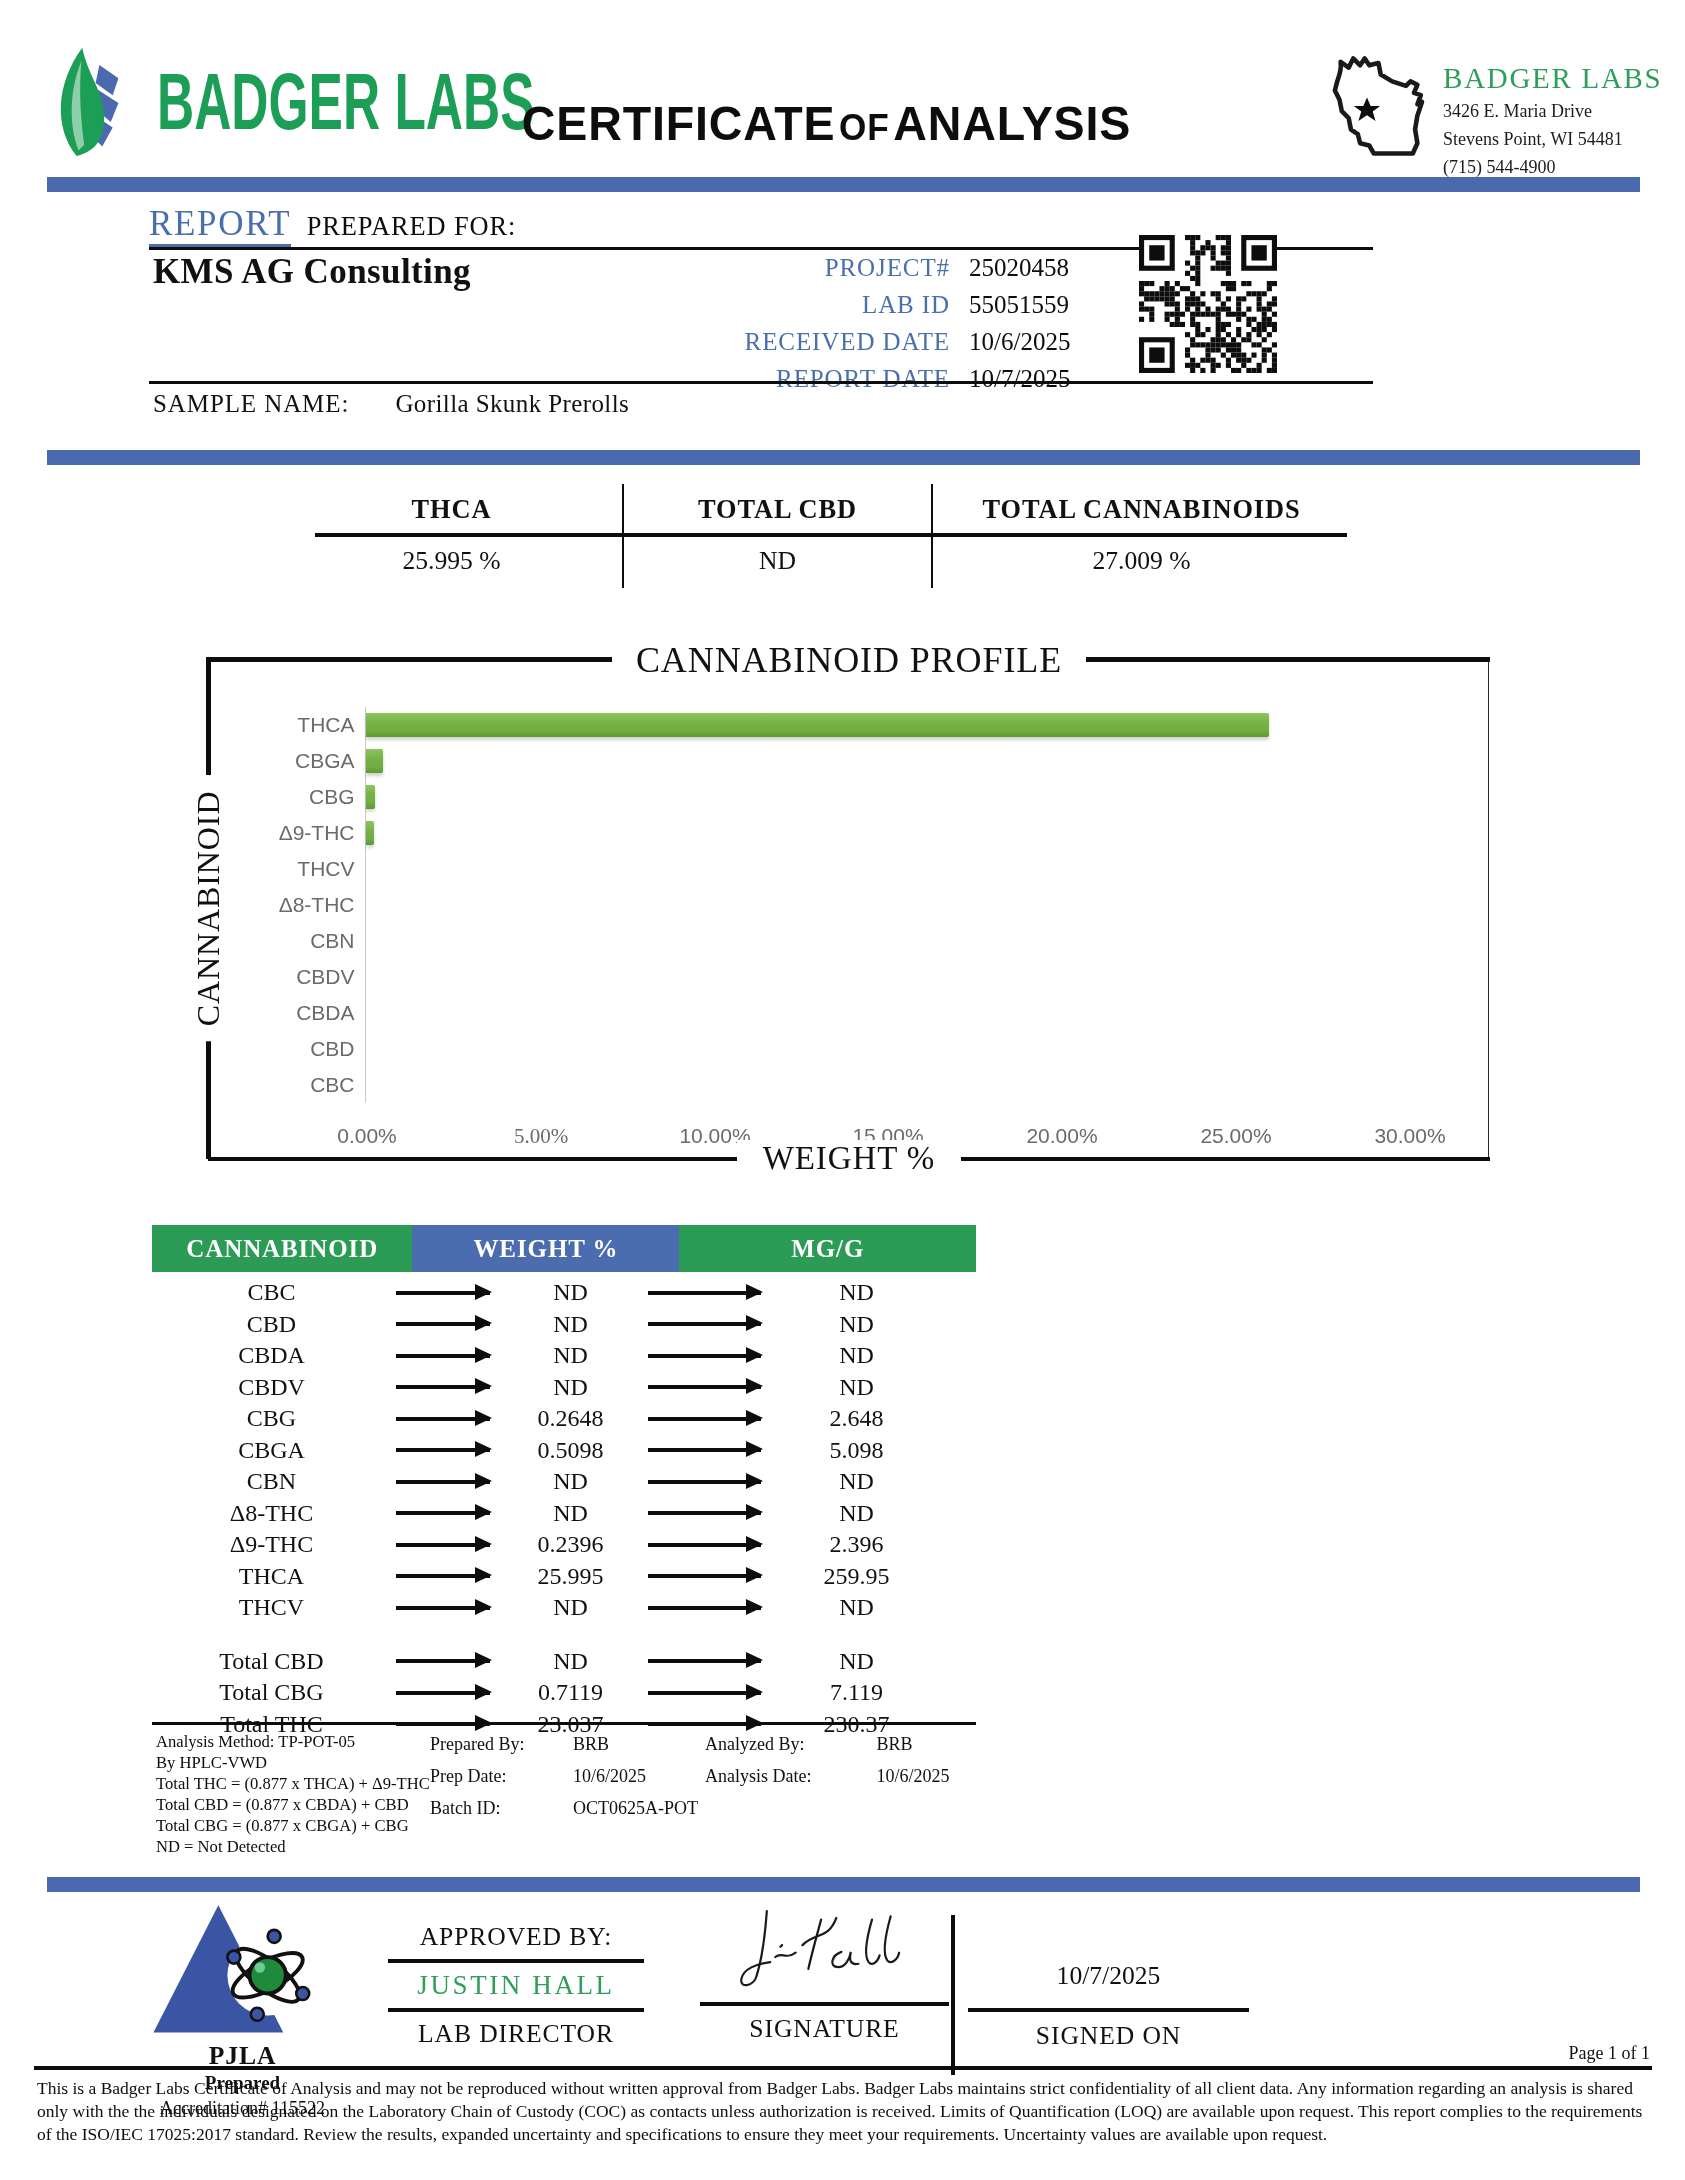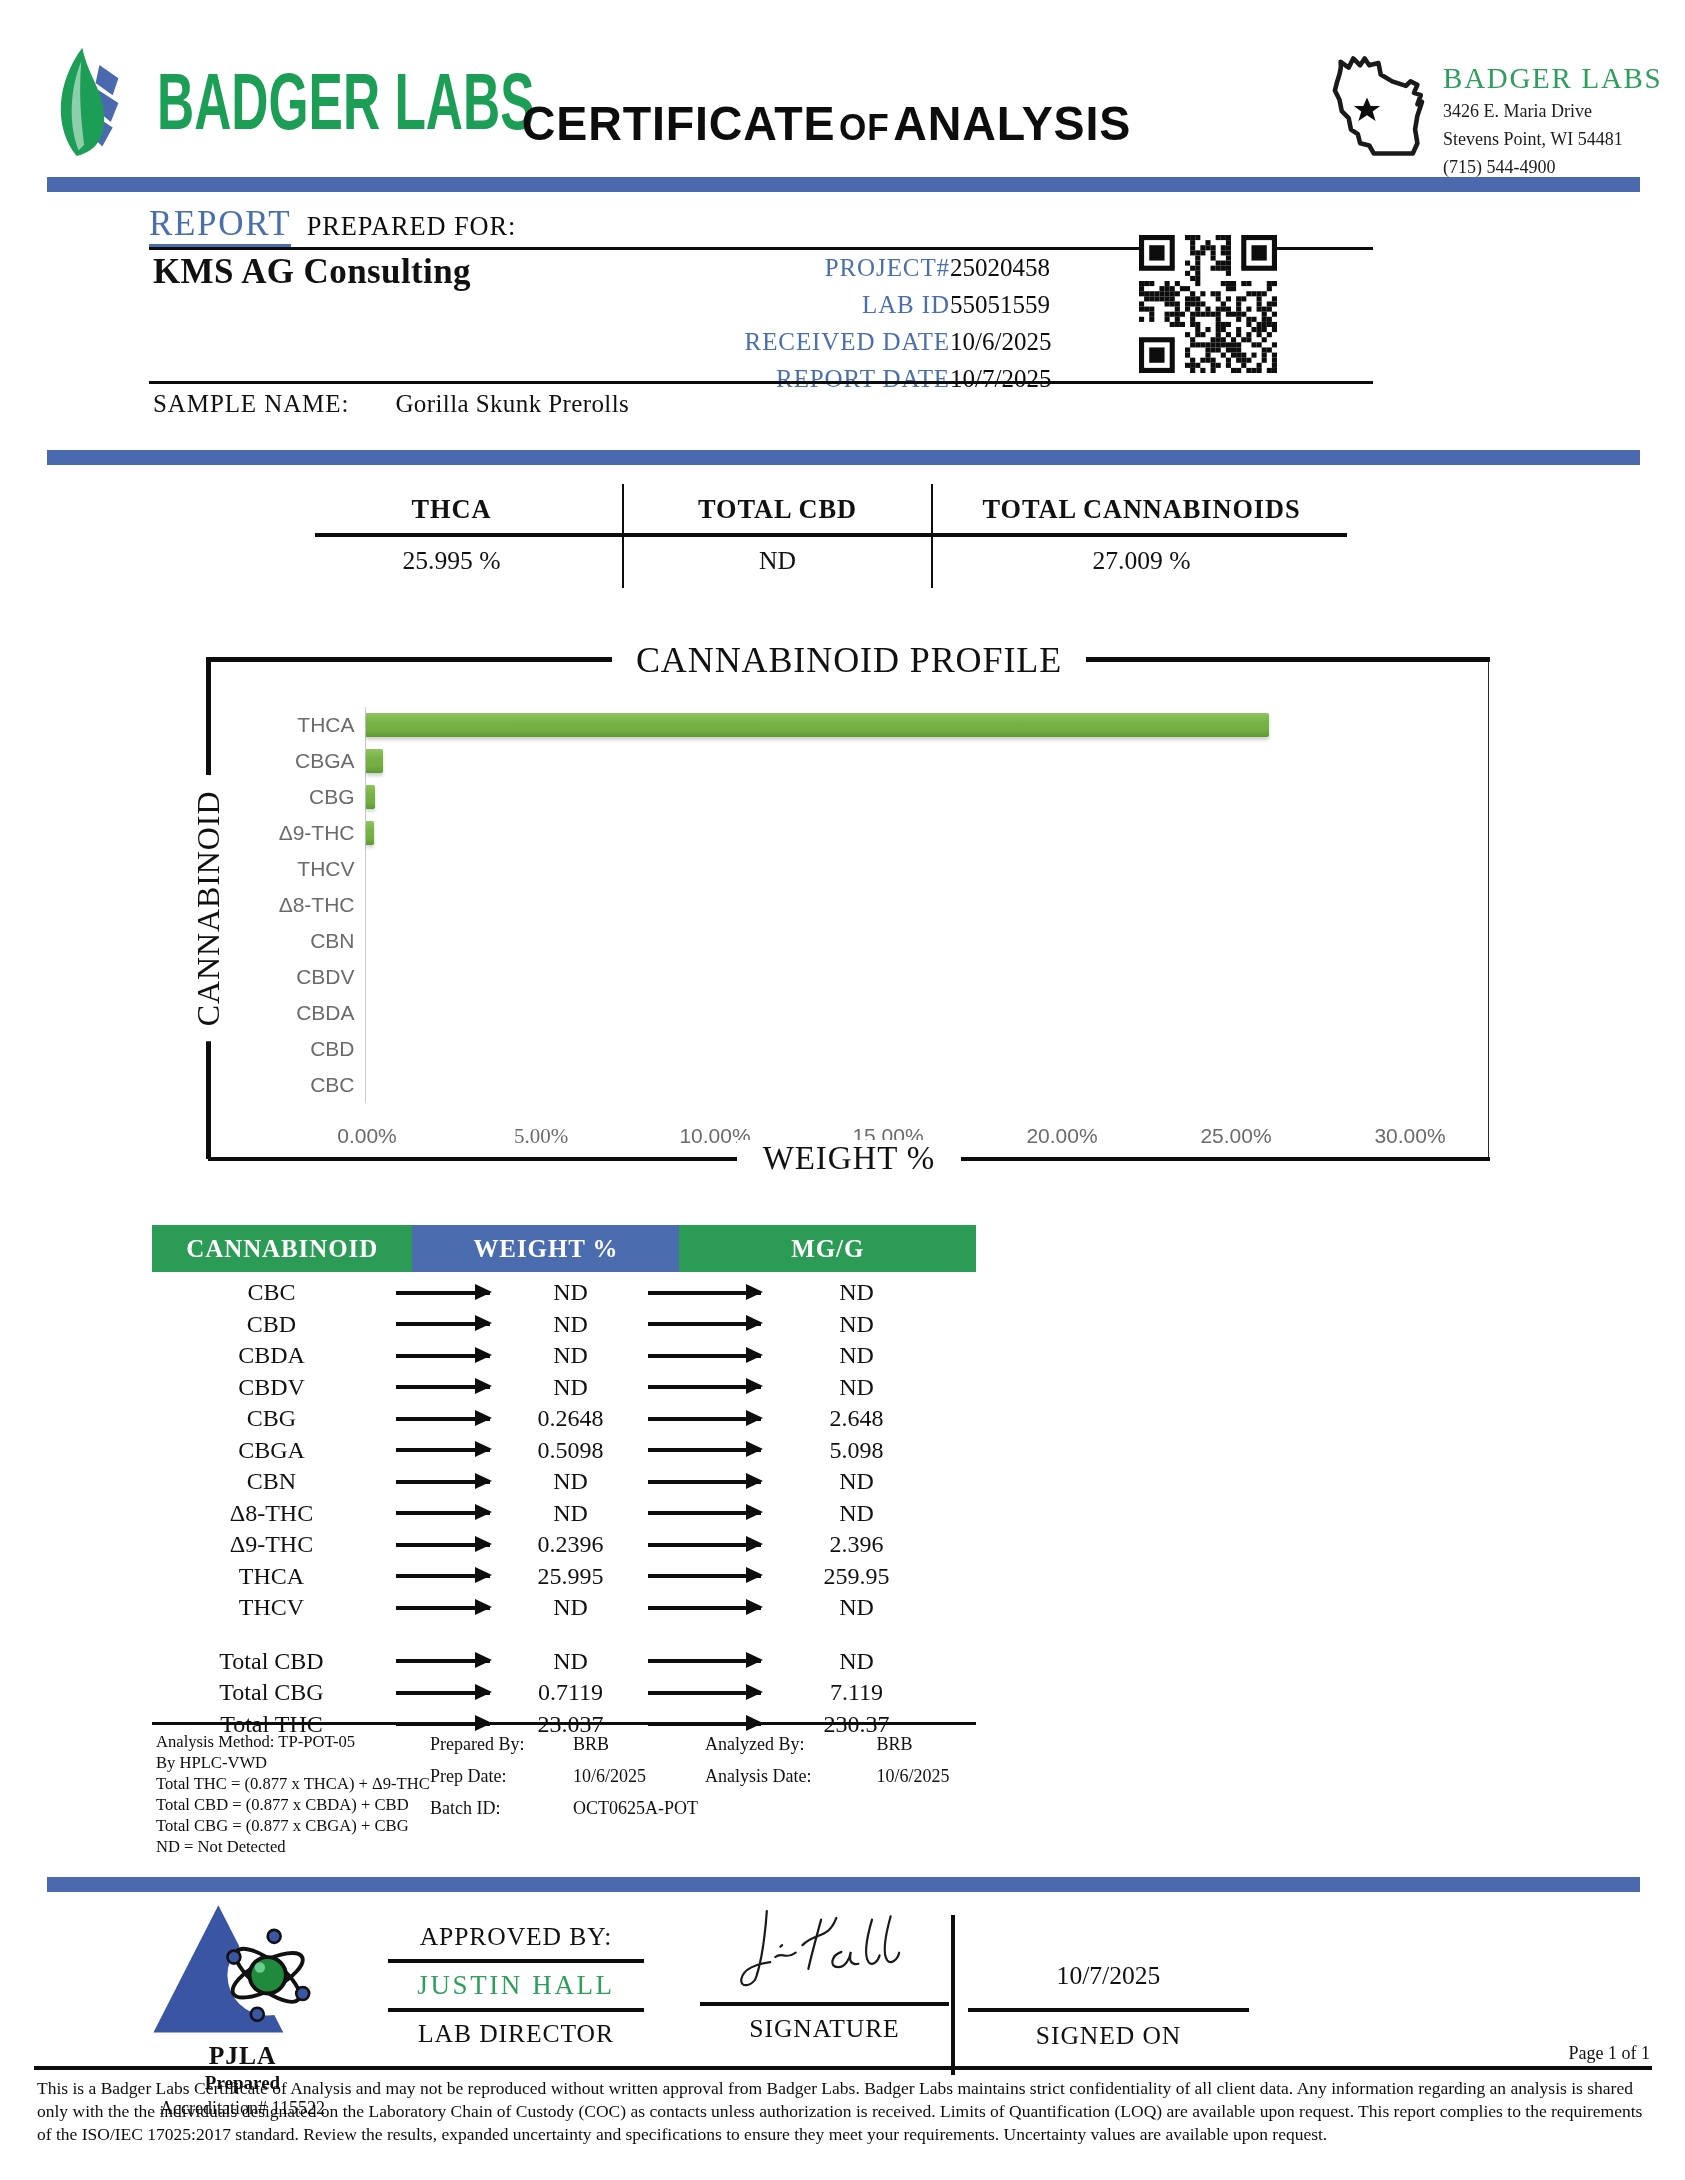--- a/index.html
+++ b/index.html
@@ -21,21 +21,21 @@
   .wi-addr{font-size:18px;line-height:1.26;color:#1c1c1c;margin-top:5px;}
   .bar-blue{position:absolute;left:47px;width:1593px;height:14.5px;background:#4a69ae;}
 
   
   .prep-line{position:absolute;left:149px;top:204px;white-space:nowrap;}
   .report-word{color:#4a6fad;font-size:35px;letter-spacing:1.7px;border-bottom:3.4px solid #4a6fad;padding-bottom:0.9px;}
   .prepared-word{color:#0d0d0d;font-size:26.4px;letter-spacing:0.9px;margin-left:12px;}
   .hline{position:absolute;background:#0d0d0d;height:3.4px;}
   .client{position:absolute;left:153px;top:252px;font-size:35px;font-weight:700;letter-spacing:0.4px;}
   .report-fields{position:absolute;left:669px;top:249px;display:grid;grid-template-columns:281px 196px;
-                 grid-auto-rows:37px;align-items:center;}
+                 grid-auto-rows:37px;column-gap:19px;align-items:center;}
   .rf-label{color:#4a6fad;font-size:25px;text-align:right;letter-spacing:0.9px;white-space:nowrap;}
   .rf-value{color:#0d0d0d;font-size:25px;text-align:left;white-space:nowrap;}
   .qr{position:absolute;left:1139px;top:235px;width:138px;height:138px;}
   .sample{position:absolute;left:153px;top:390px;font-size:25px;letter-spacing:0.9px;}
   .sample .val{margin-left:39px;letter-spacing:0.4px;}
 
   
   .summary{position:absolute;left:281px;top:484px;display:flex;height:104px;}
   .sum-col{display:flex;flex-direction:column;align-items:center;padding-top:10.2px;}
   .sum-col.c1{width:341px;}

